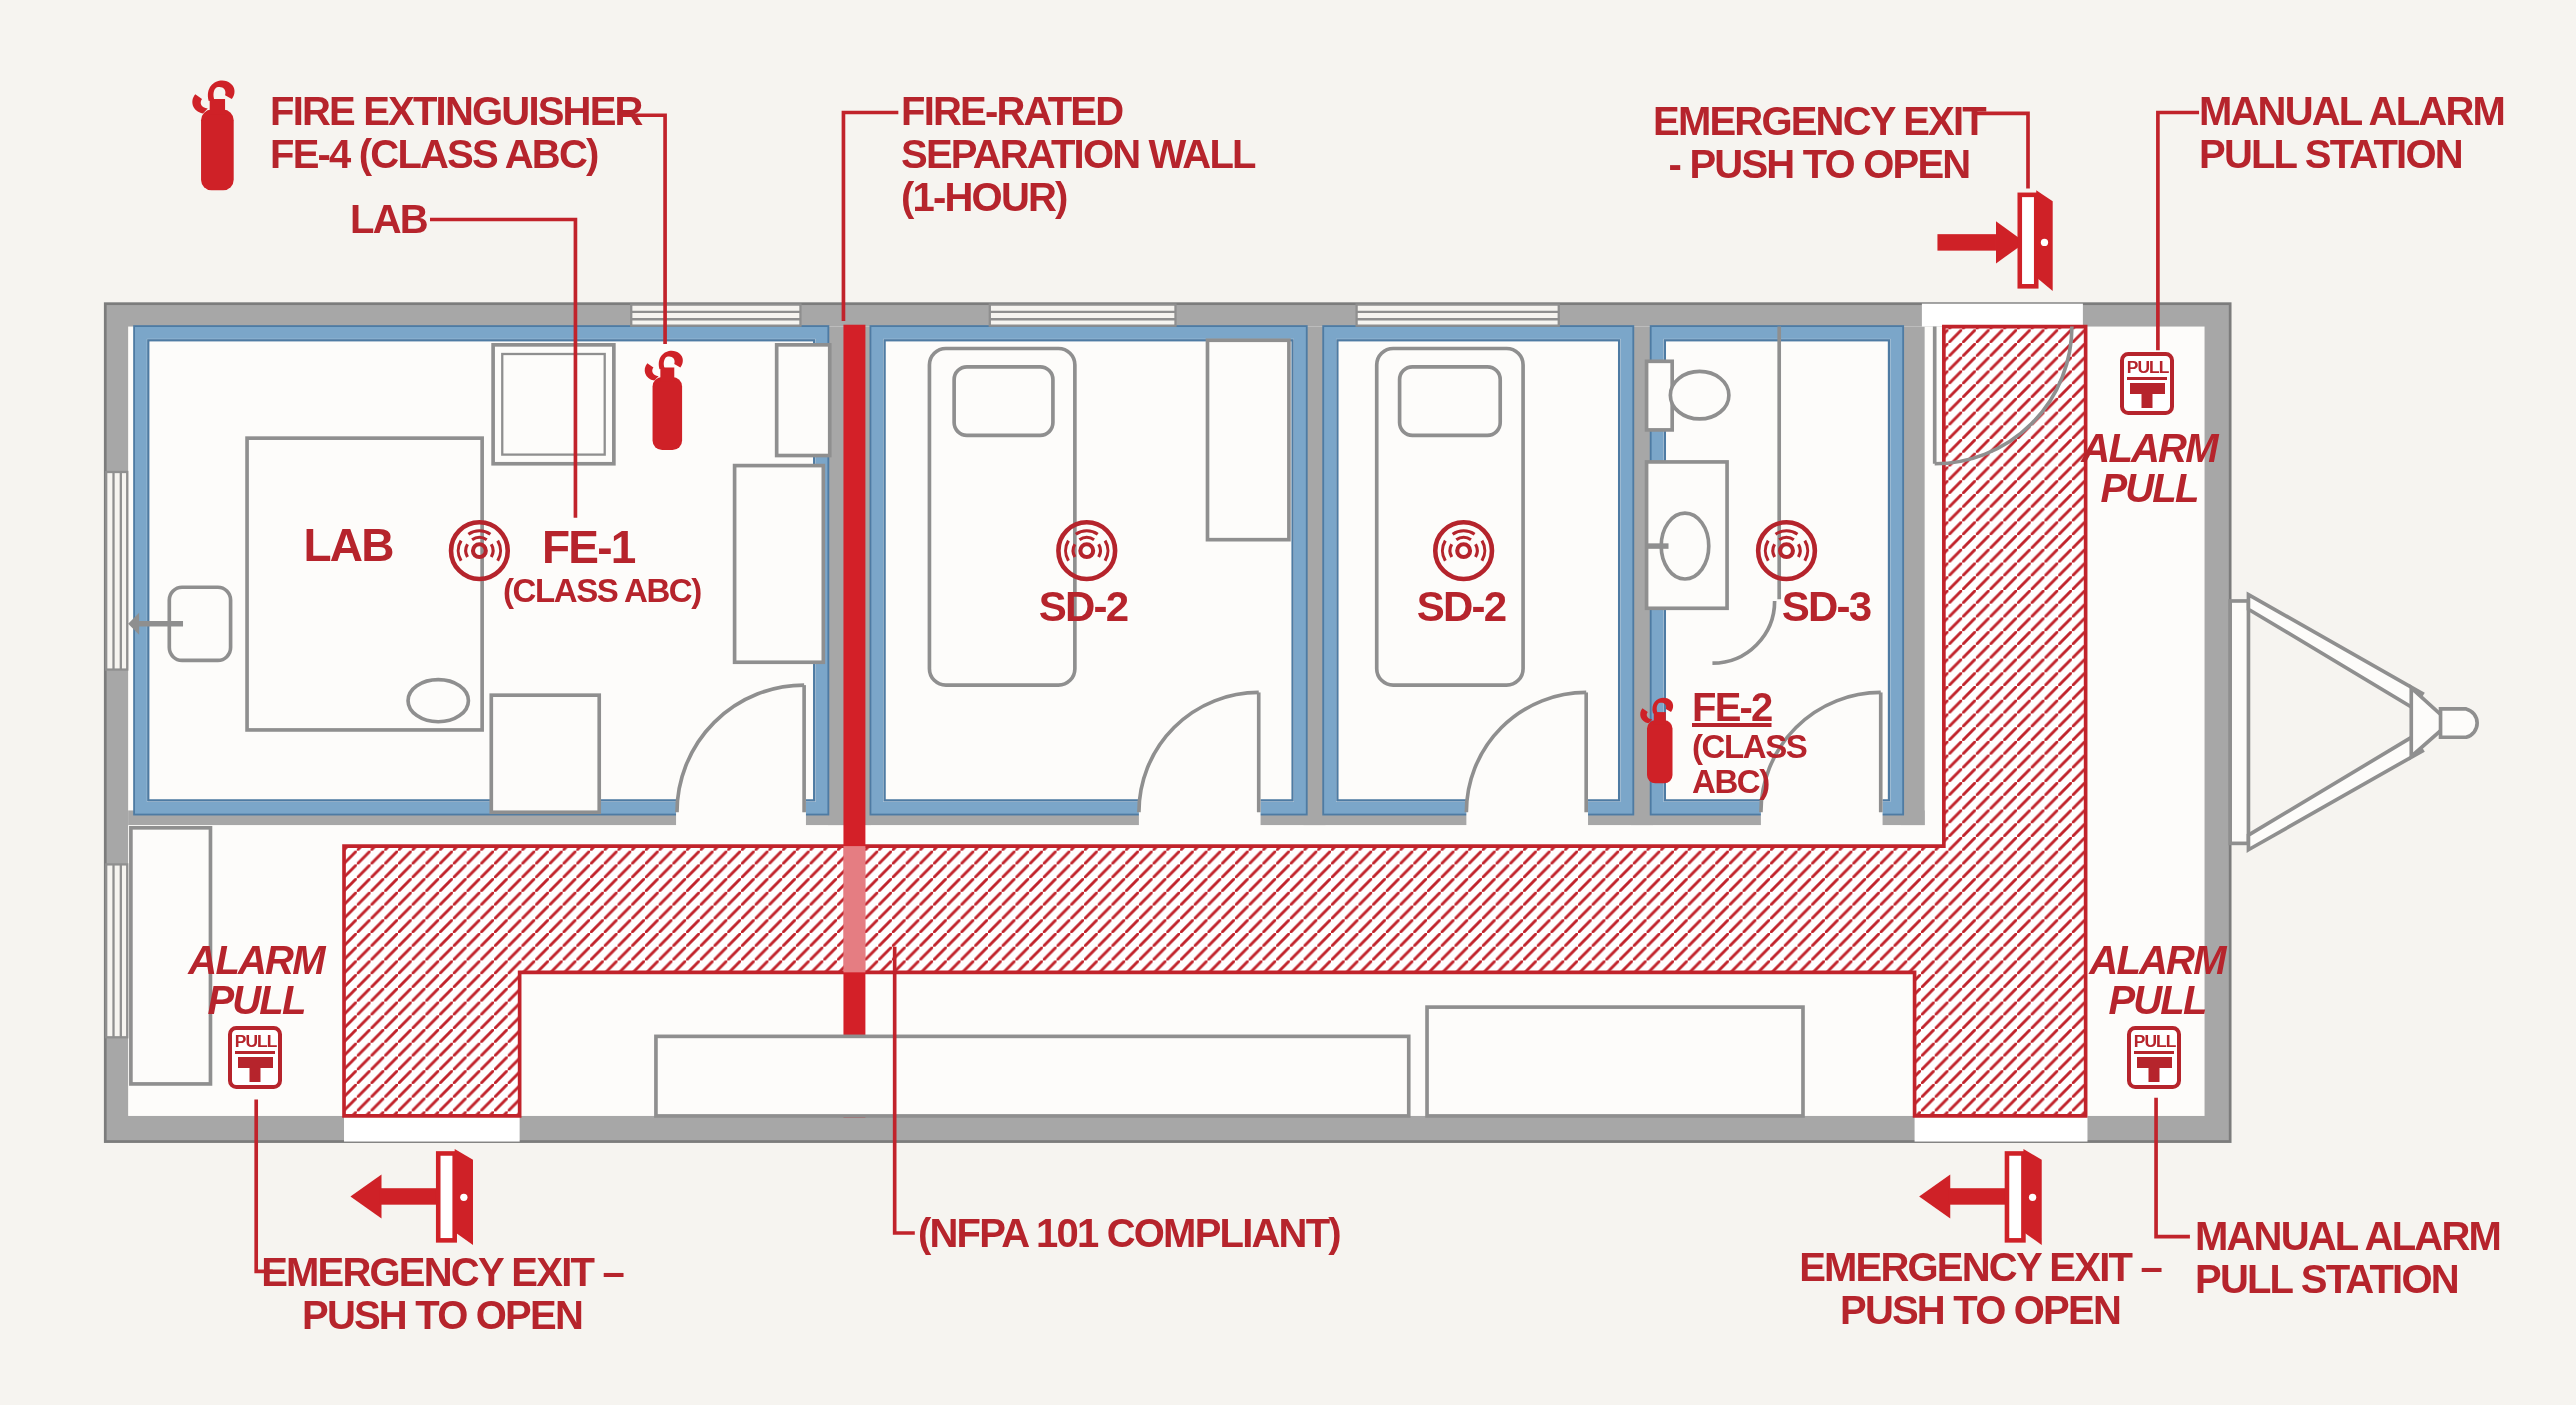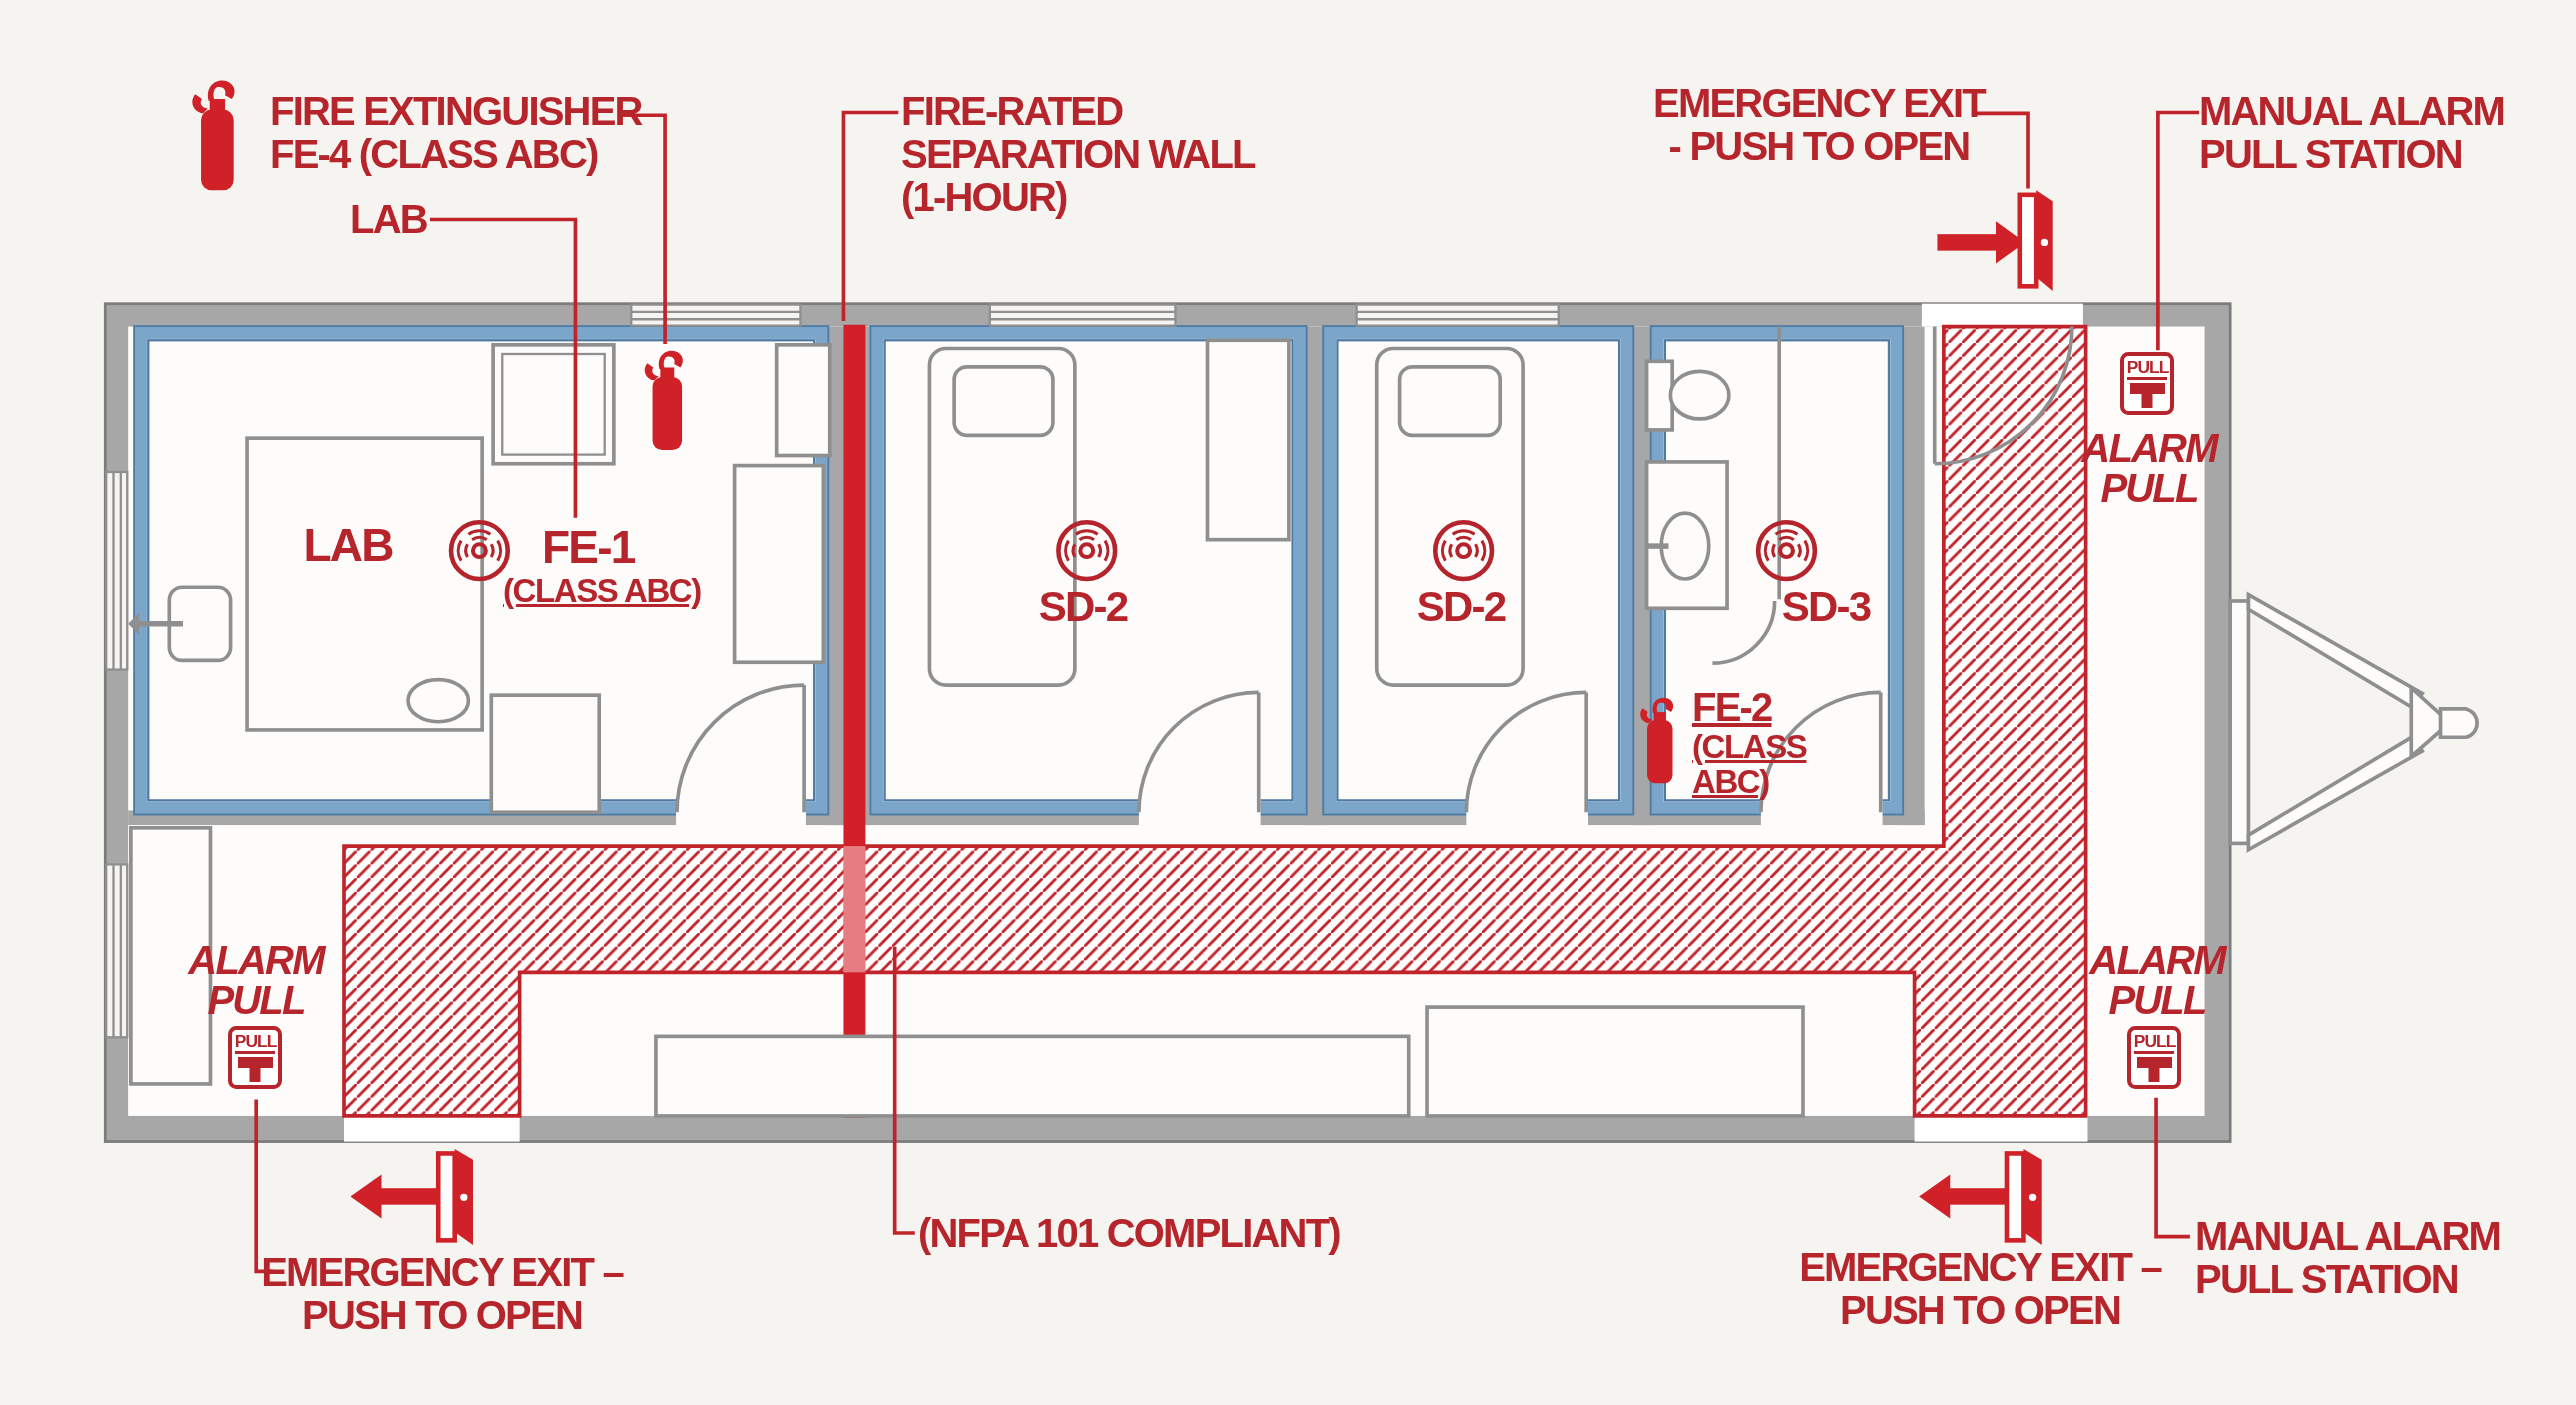--- a/index.html
+++ b/index.html
@@ -6,21 +6,21 @@
     --red:#b6242c; --red-bright:#d32028; --wall:#a7a7a7; --wall-edge:#7c7c7c;
     --blue:#7ba6c9; --blue-edge:#4e7ba3; --floor:#fdfcfa; --bg:#f6f4f0; --furn:#8f8f8f;
   }
   html,body{margin:0;padding:0;}
   body{background:#e9e7e4;font-family:"Liberation Sans",sans-serif;}
   #stage{position:relative;width:2576px;height:1405px;background:var(--bg);overflow:hidden;}
   #plan-svg{position:absolute;left:0;top:0;}
   .lbl{position:absolute;color:var(--red);font-weight:700;font-size:40px;
        letter-spacing:-1.8px;line-height:1.07;white-space:nowrap;font-stretch:condensed;}
   .ctr{transform:translateX(-50%);text-align:center;}
-  .sm{font-size:33px;letter-spacing:-1.4px;text-decoration:underline;}
+  .sm{font-size:33px;letter-spacing:-1.4px;}
   .big{font-size:46px;}
   .tight{line-height:1.0;font-style:italic;}
   .pull-station{position:absolute;width:46px;height:55px;background:#fff;
        border:4.6px solid var(--red);border-radius:8.2px;box-sizing:content-box;}
   .pull-word{font-size:17.4px;font-weight:700;color:var(--red);text-align:center;
        letter-spacing:-0.9px;border-bottom:3.7px solid var(--red);margin:0.9px 2.7px 0;line-height:1.15;}
   .pull-tbar{position:absolute;left:5.5px;right:5.5px;top:27.4px;height:11px;background:var(--red);}
   .pull-tstem{position:absolute;left:50%;transform:translateX(-50%);top:38px;width:11px;height:13.7px;background:var(--red);}
 </style>
 </head>
@@ -263,21 +263,21 @@
     <div>FE-4 (CLASS ABC)</div>
   </div>
   <div class="lbl" style="left:350px;top:198px;">
     <div>LAB</div>
   </div>
   <div class="lbl" style="left:901px;top:90px;">
     <div>FIRE-RATED</div>
     <div>SEPARATION WALL</div>
     <div>(1-HOUR)</div>
   </div>
-  <div class="lbl ctr" style="left:1819px;top:82px;">
+  <div class="lbl ctr" style="left:1819px;top:100px;">
     <div>EMERGENCY EXIT</div>
     <div>- PUSH TO OPEN</div>
   </div>
   <div class="lbl" style="left:2199px;top:90px;">
     <div>MANUAL ALARM</div>
     <div>PULL STATION</div>
   </div>
   <div class="lbl ctr tight" style="left:2149px;top:428px;">
     <div>ALARM</div>
     <div>PULL</div>

